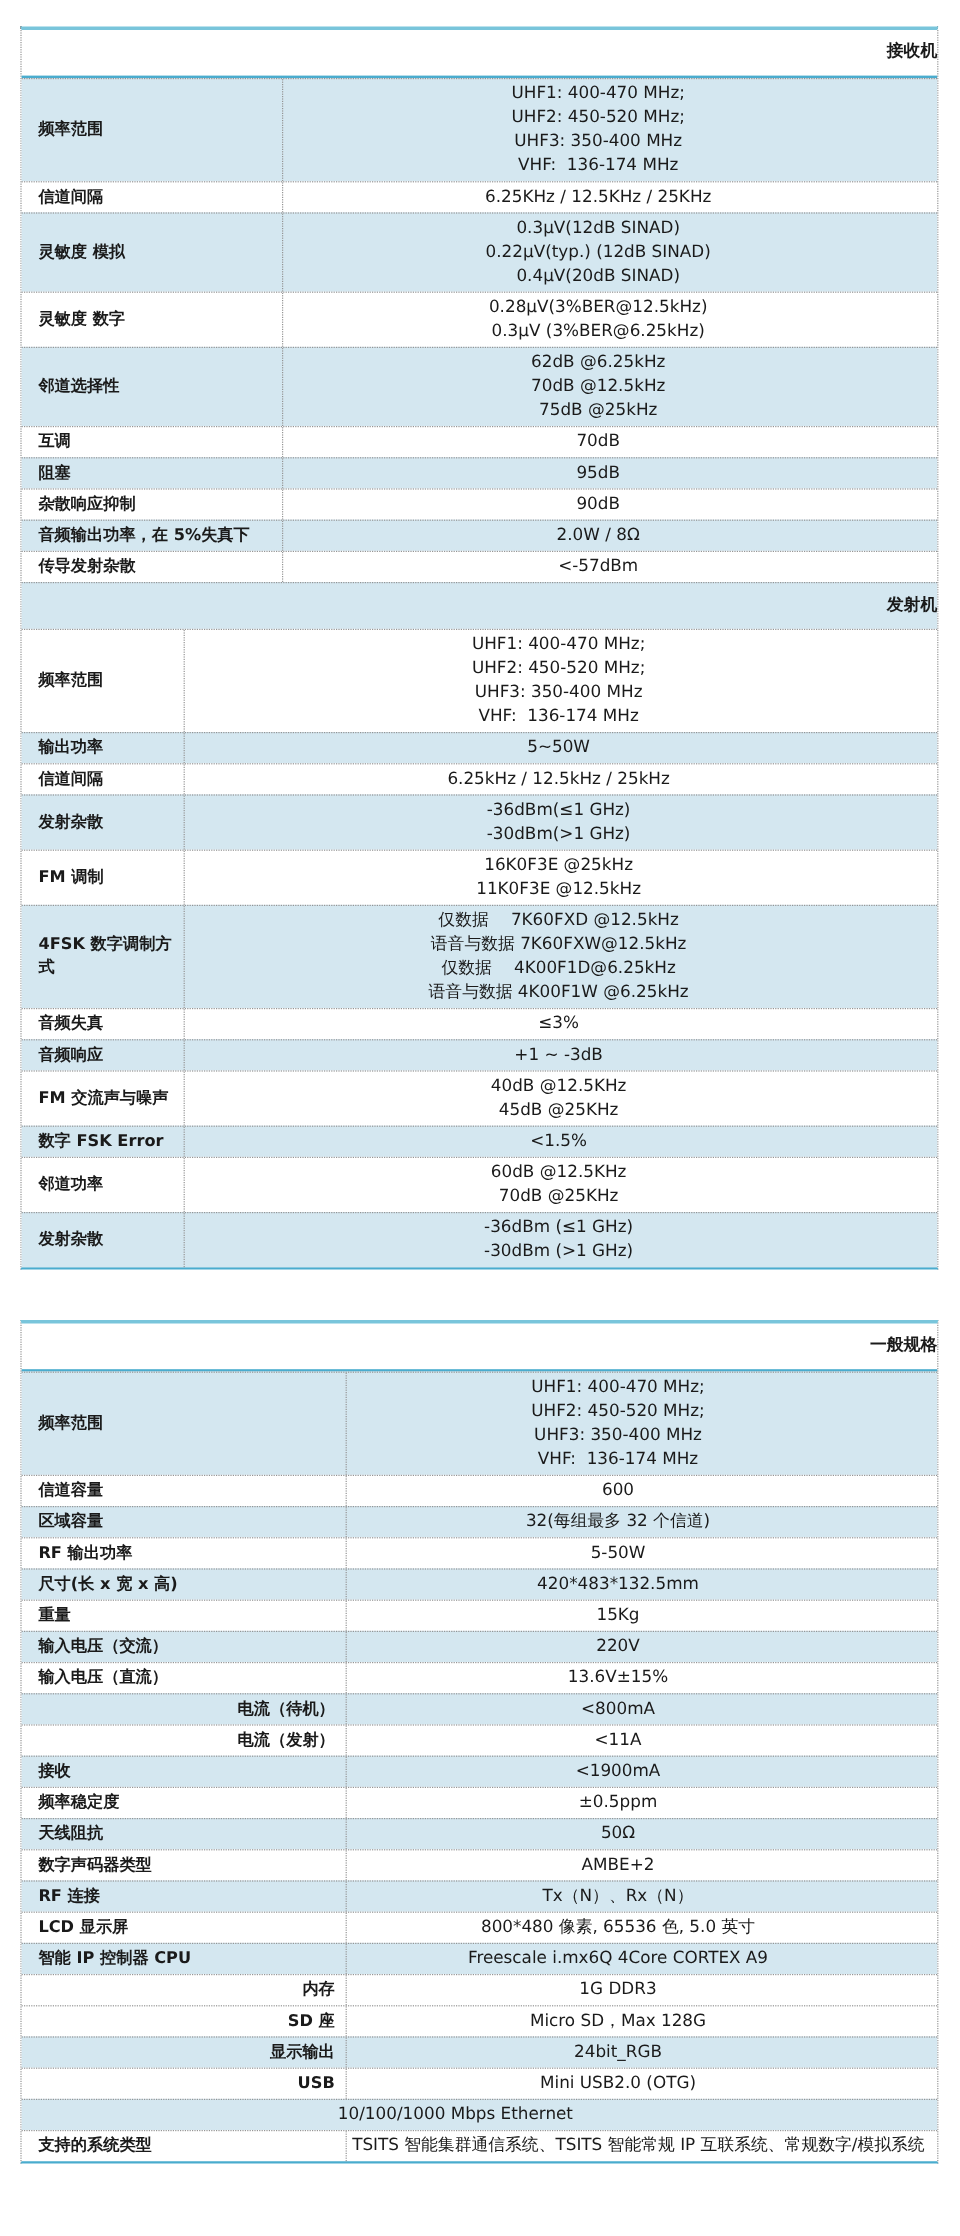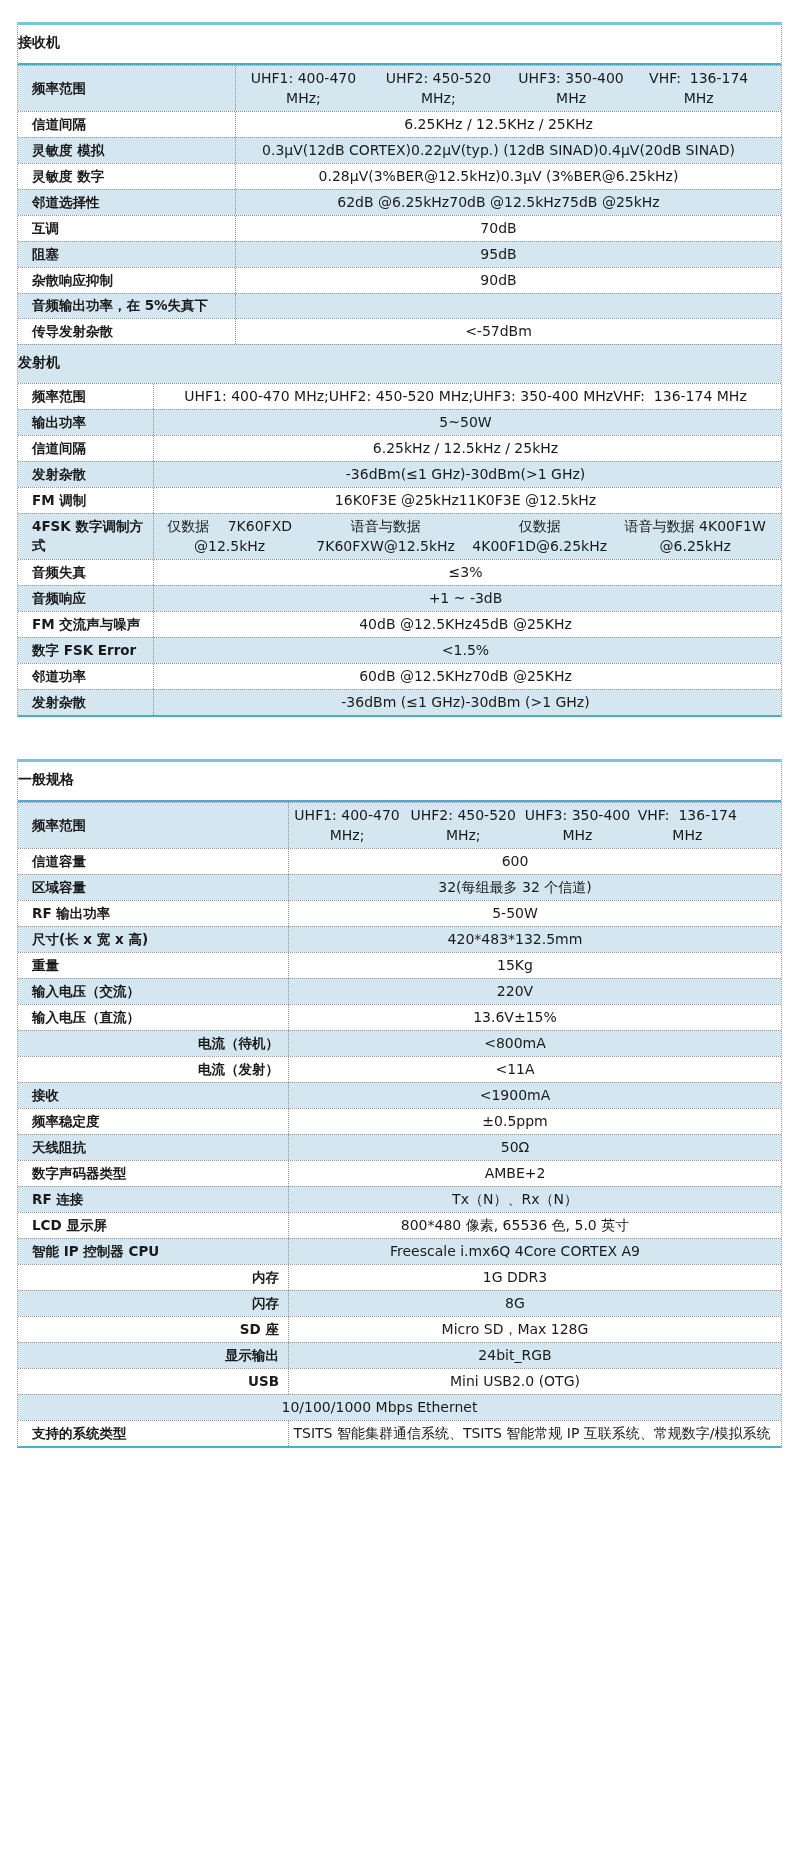--- a/index.html
+++ b/index.html
@@ -17,47 +17,46 @@
     box-sizing:border-box;
     border-left:1px dotted #949494;
     border-right:1px dotted #949494;
     border-top:3px solid #79c5db;
     border-bottom:2px solid #4aacce;
     font-size:13.5px;
   }
   #t1{margin-top:22px;}
   #t2{margin-top:42px;}
   .sec-header{
-    text-align:left;
+    text-align:right;
     font-weight:bold;
     font-size:14px;
     line-height:19px;
     padding:9px 0 10px;
-    font-family:Liberation Mono, monospace;
   }
   .sec-0 > .sec-header{border-bottom:2px solid #4aacce;}
   .sec-1 > .sec-header{border-top:1px dotted #949494;}
   .row{display:flex;border-top:1px dotted #949494;}
   .sec-0 > .row:first-of-type{border-top:none;}
   .shade{background:#d4e7f0;}
   .lbl{
     box-sizing:border-box;
     flex:0 0 auto;
     border-right:1px dotted #949494;
     font-weight:bold;
     padding:2px 8px 3px 14px;
     display:flex;
     align-items:center;
     line-height:19px;
   }
   .lbl.right{justify-content:flex-end;padding-right:9px;}
   .val{
     flex:1;
     display:flex;
-    flex-direction:row;
+    flex-direction:column;
     justify-content:center;
     text-align:center;
     padding:2px 0 3px;
     line-height:20px;
     font-size:14px;
   }
   .val > div{white-space:pre-wrap;}
   #t1 .sec-0 .lbl{width:218px;}
   #t1 .sec-1 .lbl{width:136px;}
   #t2 .sec-0 .lbl{width:271px;}
@@ -85,21 +84,21 @@
         </div>
         <div class="row">
           <div class="lbl">信道间隔</div>
           <div class="val">
             <div>6.25KHz / 12.5KHz / 25KHz</div>
           </div>
         </div>
         <div class="row shade">
           <div class="lbl">灵敏度 模拟</div>
           <div class="val">
-            <div>0.3μV(12dB CORTEX)</div>
+            <div>0.3μV(12dB SINAD)</div>
             <div>0.22μV(typ.) (12dB SINAD)</div>
             <div>0.4μV(20dB SINAD)</div>
           </div>
         </div>
         <div class="row">
           <div class="lbl">灵敏度 数字</div>
           <div class="val">
             <div>0.28μV(3%BER@12.5kHz)</div>
             <div>0.3μV (3%BER@6.25kHz)</div>
           </div>
@@ -125,20 +124,23 @@
           </div>
         </div>
         <div class="row">
           <div class="lbl">杂散响应抑制</div>
           <div class="val">
             <div>90dB</div>
           </div>
         </div>
         <div class="row shade">
           <div class="lbl">音频输出功率，在 5%失真下</div>
+          <div class="val">
+            <div>2.0W / 8Ω</div>
+          </div>
         </div>
         <div class="row">
           <div class="lbl">传导发射杂散</div>
           <div class="val">
             <div>&lt;-57dBm</div>
           </div>
         </div>
       </div>
       <div class="sec sec-1">
         <div class="sec-header shade">发射机</div>
@@ -335,26 +337,20 @@
           <div class="val">
             <div>Freescale i.mx6Q 4Core CORTEX A9</div>
           </div>
         </div>
         <div class="row">
           <div class="lbl right">内存</div>
           <div class="val">
             <div>1G DDR3</div>
           </div>
         </div>
-        <div class="row shade">
-          <div class="lbl right">闪存</div>
-          <div class="val">
-            <div>8G</div>
-          </div>
-        </div>
         <div class="row">
           <div class="lbl right">SD 座</div>
           <div class="val">
             <div>Micro SD，Max 128G</div>
           </div>
         </div>
         <div class="row shade">
           <div class="lbl right">显示输出</div>
           <div class="val">
             <div>24bit_RGB</div>

